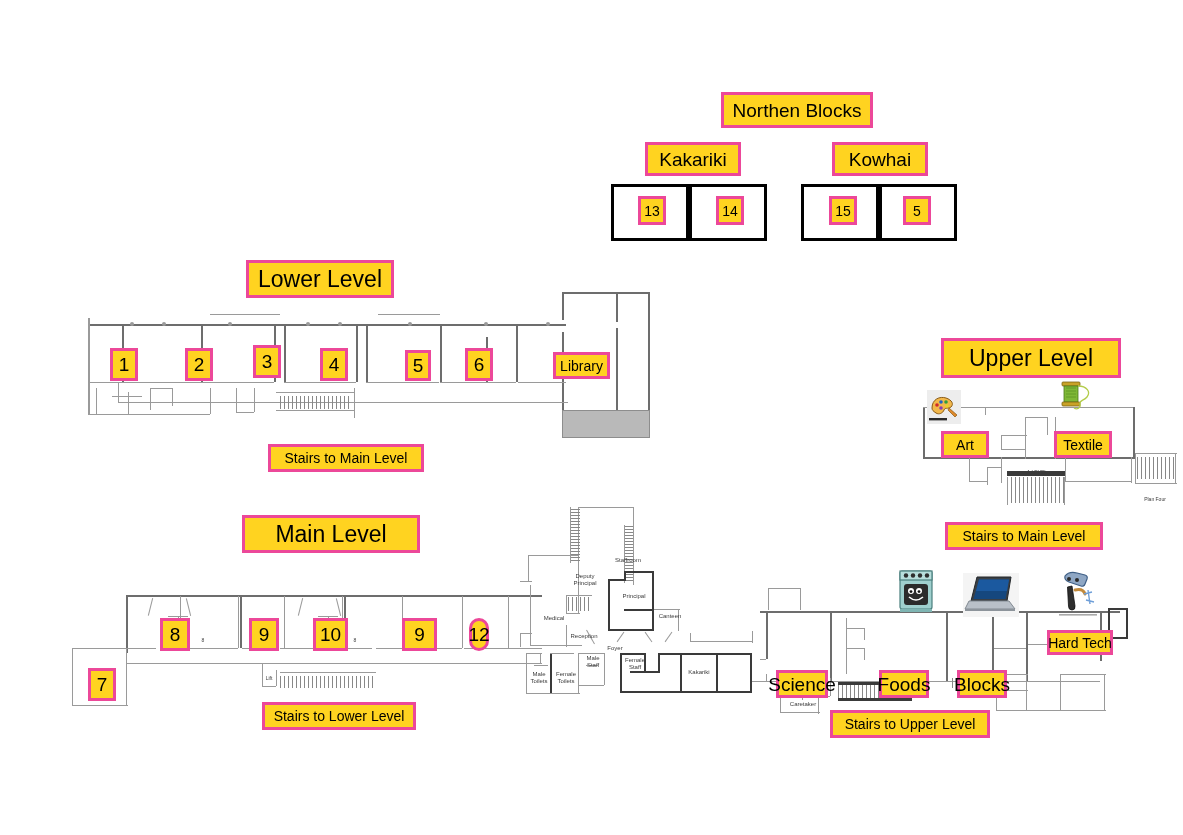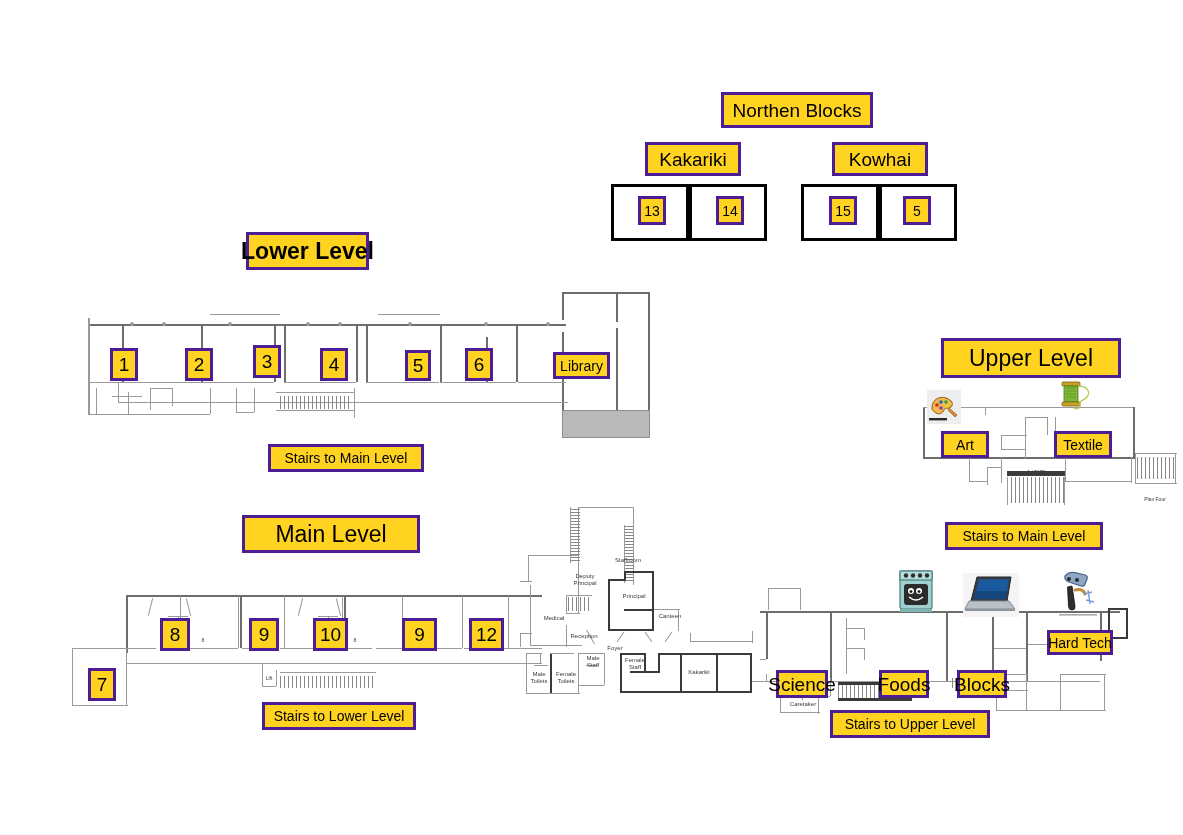--- a/index.html
+++ b/index.html
@@ -15,21 +15,21 @@
     width: 1183px;
     height: 835px;
     background: #ffffff;
     overflow: hidden;
   }
 
   
   .lbl {
     position: absolute;
     background: #FFD320;
-    border: 3px solid #4c1d95;
+    border: 3px solid #ec4899;
     color: #000000;
     display: flex;
     align-items: center;
     justify-content: center;
     box-sizing: border-box;
     line-height: 1;
     white-space: nowrap;
     font-family: "Liberation Sans", sans-serif;
   }
   .lbl.title    { font-size: 23px; }
@@ -106,21 +106,21 @@
   <div class="blockbox" style="left:611px; top:184px; width:78px; height:57px;"></div>
   <div class="blockbox" style="left:689px; top:184px; width:78px; height:57px;"></div>
   <div class="lbl numsmall" style="left:638px; top:196px; width:28px; height:29px;">13</div>
   <div class="lbl numsmall" style="left:716px; top:196px; width:28px; height:29px;">14</div>
 
   <div class="blockbox" style="left:801px; top:184px; width:78px; height:57px;"></div>
   <div class="blockbox" style="left:879px; top:184px; width:78px; height:57px;"></div>
   <div class="lbl numsmall" style="left:829px; top:196px; width:28px; height:29px;">15</div>
   <div class="lbl numsmall" style="left:903px; top:196px; width:28px; height:29px;">5</div>
 
-  <div class="lbl title" style="left:246px; top:232px; width:123px; height:38px;font-weight:bold;">Lower Level</div>
+  <div class="lbl title" style="left:246px; top:260px; width:148px; height:38px;">Lower Level</div>
 
   <div class="fp" style="left:88px; top:292px; width:560px; height:135px;">
 
     <div class="wx" style="left:474px; top:0px;    width:88px; height:1.5px;"></div>
     <div class="wx" style="left:474px; top:0px;    width:1.5px; height:28px;"></div>
     <div class="wx" style="left:560px; top:0px;    width:1.5px; height:120px;"></div>
     <div class="wx" style="left:474px; top:40px;   width:1.5px; height:85px;"></div>
     <div class="wx" style="left:528px; top:0px;    width:1.5px; height:30px;"></div>
     <div class="wx" style="left:528px; top:36px;   width:1.5px; height:82px;"></div>
     <div class="wx" style="left:528px; top:118px;  width:33px; height:1.5px;"></div>
@@ -313,21 +313,21 @@
 
     <div class="plan-text xs" style="left:126px; top:48px; width:10px;">8</div>
     <div class="plan-text xs" style="left:278px; top:48px; width:10px;">8</div>
   </div>
 
   <div class="lbl num" style="left:88px;  top:668px; width:28px; height:33px;">7</div>
   <div class="lbl num" style="left:160px; top:618px; width:30px; height:33px;">8</div>
   <div class="lbl num" style="left:249px; top:618px; width:30px; height:33px;">9</div>
   <div class="lbl num" style="left:313px; top:618px; width:35px; height:33px;">10</div>
   <div class="lbl num" style="left:402px; top:618px; width:35px; height:33px;">9</div>
-  <div class="lbl num" style="left:469px; top:618px; width:35px; height:33px;">12</div>
+  <div class="lbl num" style="left:469px; top:618px; width:20px; height:33px;border-radius:11px;">12</div>
 
   <div class="lbl stairs" style="left:262px; top:702px; width:154px; height:28px;">Stairs to Lower Level</div>
 
   <div class="fp" style="left:520px; top:505px; width:250px; height:205px;">
 
     <div class="wl" style="left:58px;  top:2px;   width:1.2px; height:56px;"></div>
     <div class="stair-hatch h" style="left:50px; top:4px; width:10px; height:52px;"></div>
     <div class="wl" style="left:50px;  top:2px;   width:1.2px; height:56px;"></div>
     <div class="wl" style="left:58px;  top:2px;   width:56px;  height:1.2px;"></div>
     <div class="wl" style="left:113px; top:2px;   width:1.2px; height:78px;"></div>

